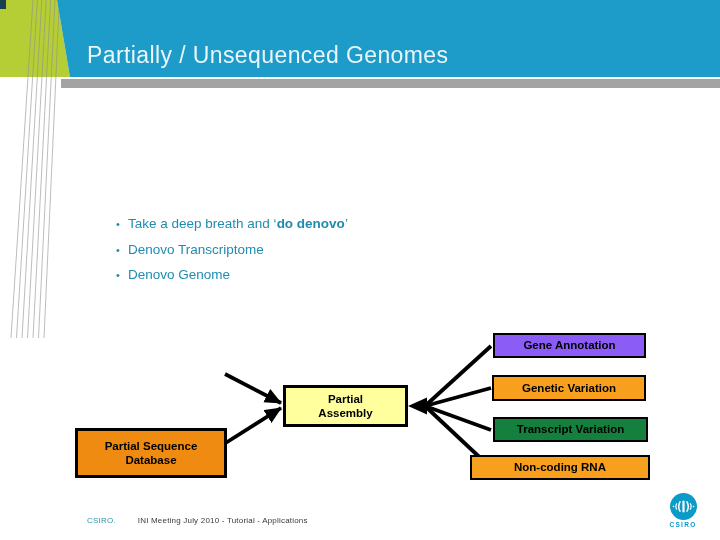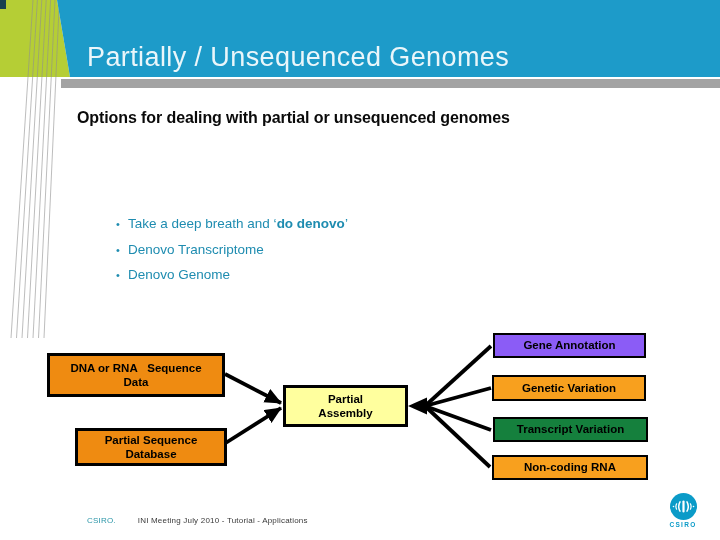--- a/index.html
+++ b/index.html
@@ -4,21 +4,21 @@
 <style>
   html,body{margin:0;padding:0;background:#d8d8d8;}
   *{box-sizing:border-box;}
   #slide{
     position:relative;width:720px;height:540px;background:#ffffff;
     overflow:hidden;font-family:"Liberation Sans",sans-serif;
   }
   #bg{position:absolute;left:0;top:0;z-index:0;}
   .slide-title{
     position:absolute;left:87px;top:42px;z-index:2;
-    font-size:27px;font-weight:400;letter-spacing:0.4px;color:#EAF6FA;
+    font-size:23px;font-weight:400;letter-spacing:0.4px;color:#EAF6FA;
   }
   .section-heading{
     position:absolute;left:77px;top:109px;z-index:2;
     font-size:16px;font-weight:bold;color:#0a0a0a;letter-spacing:-0.1px;
   }
   ul.bullets{
     position:absolute;left:116px;z-index:2;margin:0;padding:0;list-style:none;
     color:#1E8CB0;font-size:13.5px;
   }
   ul.bullets li{height:25.5px;line-height:19px;padding-left:12px;position:relative;}
@@ -28,26 +28,26 @@
   #bullets-1{top:143px;}
   #bullets-2{top:214px;}
   .b-bold{font-weight:bold;}
   .dbox{
     position:absolute;z-index:3;border:3px solid #000;color:#000;
     display:flex;align-items:center;justify-content:center;text-align:center;
     font-weight:bold;font-size:11.5px;line-height:14.5px;white-space:pre-line;
   }
   .dbox.out{border-width:2.5px;}
   #box-dna {left:47px; top:353px;width:178px;height:44px;background:#EF8B11;}
-  #box-psd {left:75px; top:428px;width:152px;height:38px;background:#EF8B11;}
+  #box-psd {left:75px; top:428px;width:152px;height:50px;background:#EF8B11;}
   #box-pa  {left:283px;top:385px;width:125px;height:42px;background:#FFFF9E;}
   #box-ga  {left:493px;top:333px;width:153px;height:25px;background:#8b5cf6;}
   #box-gv  {left:492px;top:375px;width:154px;height:26px;background:#F8A01E;}
   #box-tv  {left:493px;top:417px;width:155px;height:25px;background:#15803d;}
-  #box-nc  {left:492px;top:455px;width:156px;height:25px;background:#F8A01E;}
+  #box-nc  {left:470px;top:455px;width:180px;height:25px;background:#F8A01E;}
   #arrows{position:absolute;left:0;top:0;z-index:2;}
   .footer{
     position:absolute;left:87px;top:516px;z-index:2;font-size:8px;letter-spacing:0.2px;
   }
   .footer .org{color:#2C96A8;margin-right:22px;}
   .footer .note{color:#3a3a3a;margin-top:36px;}
   .logo{position:absolute;left:662px;top:493px;width:42px;z-index:2;text-align:center;}
   .logo-circle{
     width:27px;height:27px;border-radius:50%;background:#0B9BC8;margin:0 auto;
     display:flex;align-items:center;justify-content:center;
@@ -80,21 +80,20 @@
     <g>
       <polygon points="57,0 720,0 720,77 70,77" fill="#1D9BC9"></polygon>
     </g>
     <g>
       <rect x="61" y="79" width="659" height="9" fill="#A3A3A3"></rect>
     </g>
   </svg>
 
   <div class="slide-title">Partially / Unsequenced Genomes</div>
 
-  <div class="section-heading">Options for dealing with partial or unsequenced genomes</div>
 
   <ul class="bullets" id="bullets-1">
   </ul>
 
   <ul class="bullets" id="bullets-2">
     <li><span>Take a deep breath and ‘</span><span class="b-bold">do denovo</span><span>’</span></li>
     <li><span>Denovo Transcriptome</span></li>
     <li><span>Denovo Genome</span></li>
   </ul>
 
@@ -108,22 +107,20 @@
       <line x1="225" y1="374" x2="281" y2="403" marker-end="url(#ah)"></line>
       <line x1="224" y1="444" x2="281" y2="408" marker-end="url(#ah)"></line>
       <line x1="425" y1="406" x2="491" y2="346"></line>
       <line x1="425" y1="406" x2="491" y2="388"></line>
       <line x1="425" y1="406" x2="491" y2="430"></line>
       <line x1="425" y1="406" x2="490" y2="467"></line>
     </g>
     <polygon points="408,406 427,397.5 427,414.5" fill="#000"></polygon>
   </svg>
 
-  <div class="dbox" id="box-dna">DNA or RNA&nbsp;&nbsp; Sequence
-Data</div>
   <div class="dbox" id="box-psd">Partial Sequence
 Database</div>
   <div class="dbox" id="box-pa">Partial
 Assembly</div>
   <div class="dbox out" id="box-ga">Gene Annotation</div>
   <div class="dbox out" id="box-gv">Genetic Variation</div>
   <div class="dbox out" id="box-tv">Transcript Variation</div>
   <div class="dbox out" id="box-nc">Non-coding RNA</div>
 
   <div class="footer">

